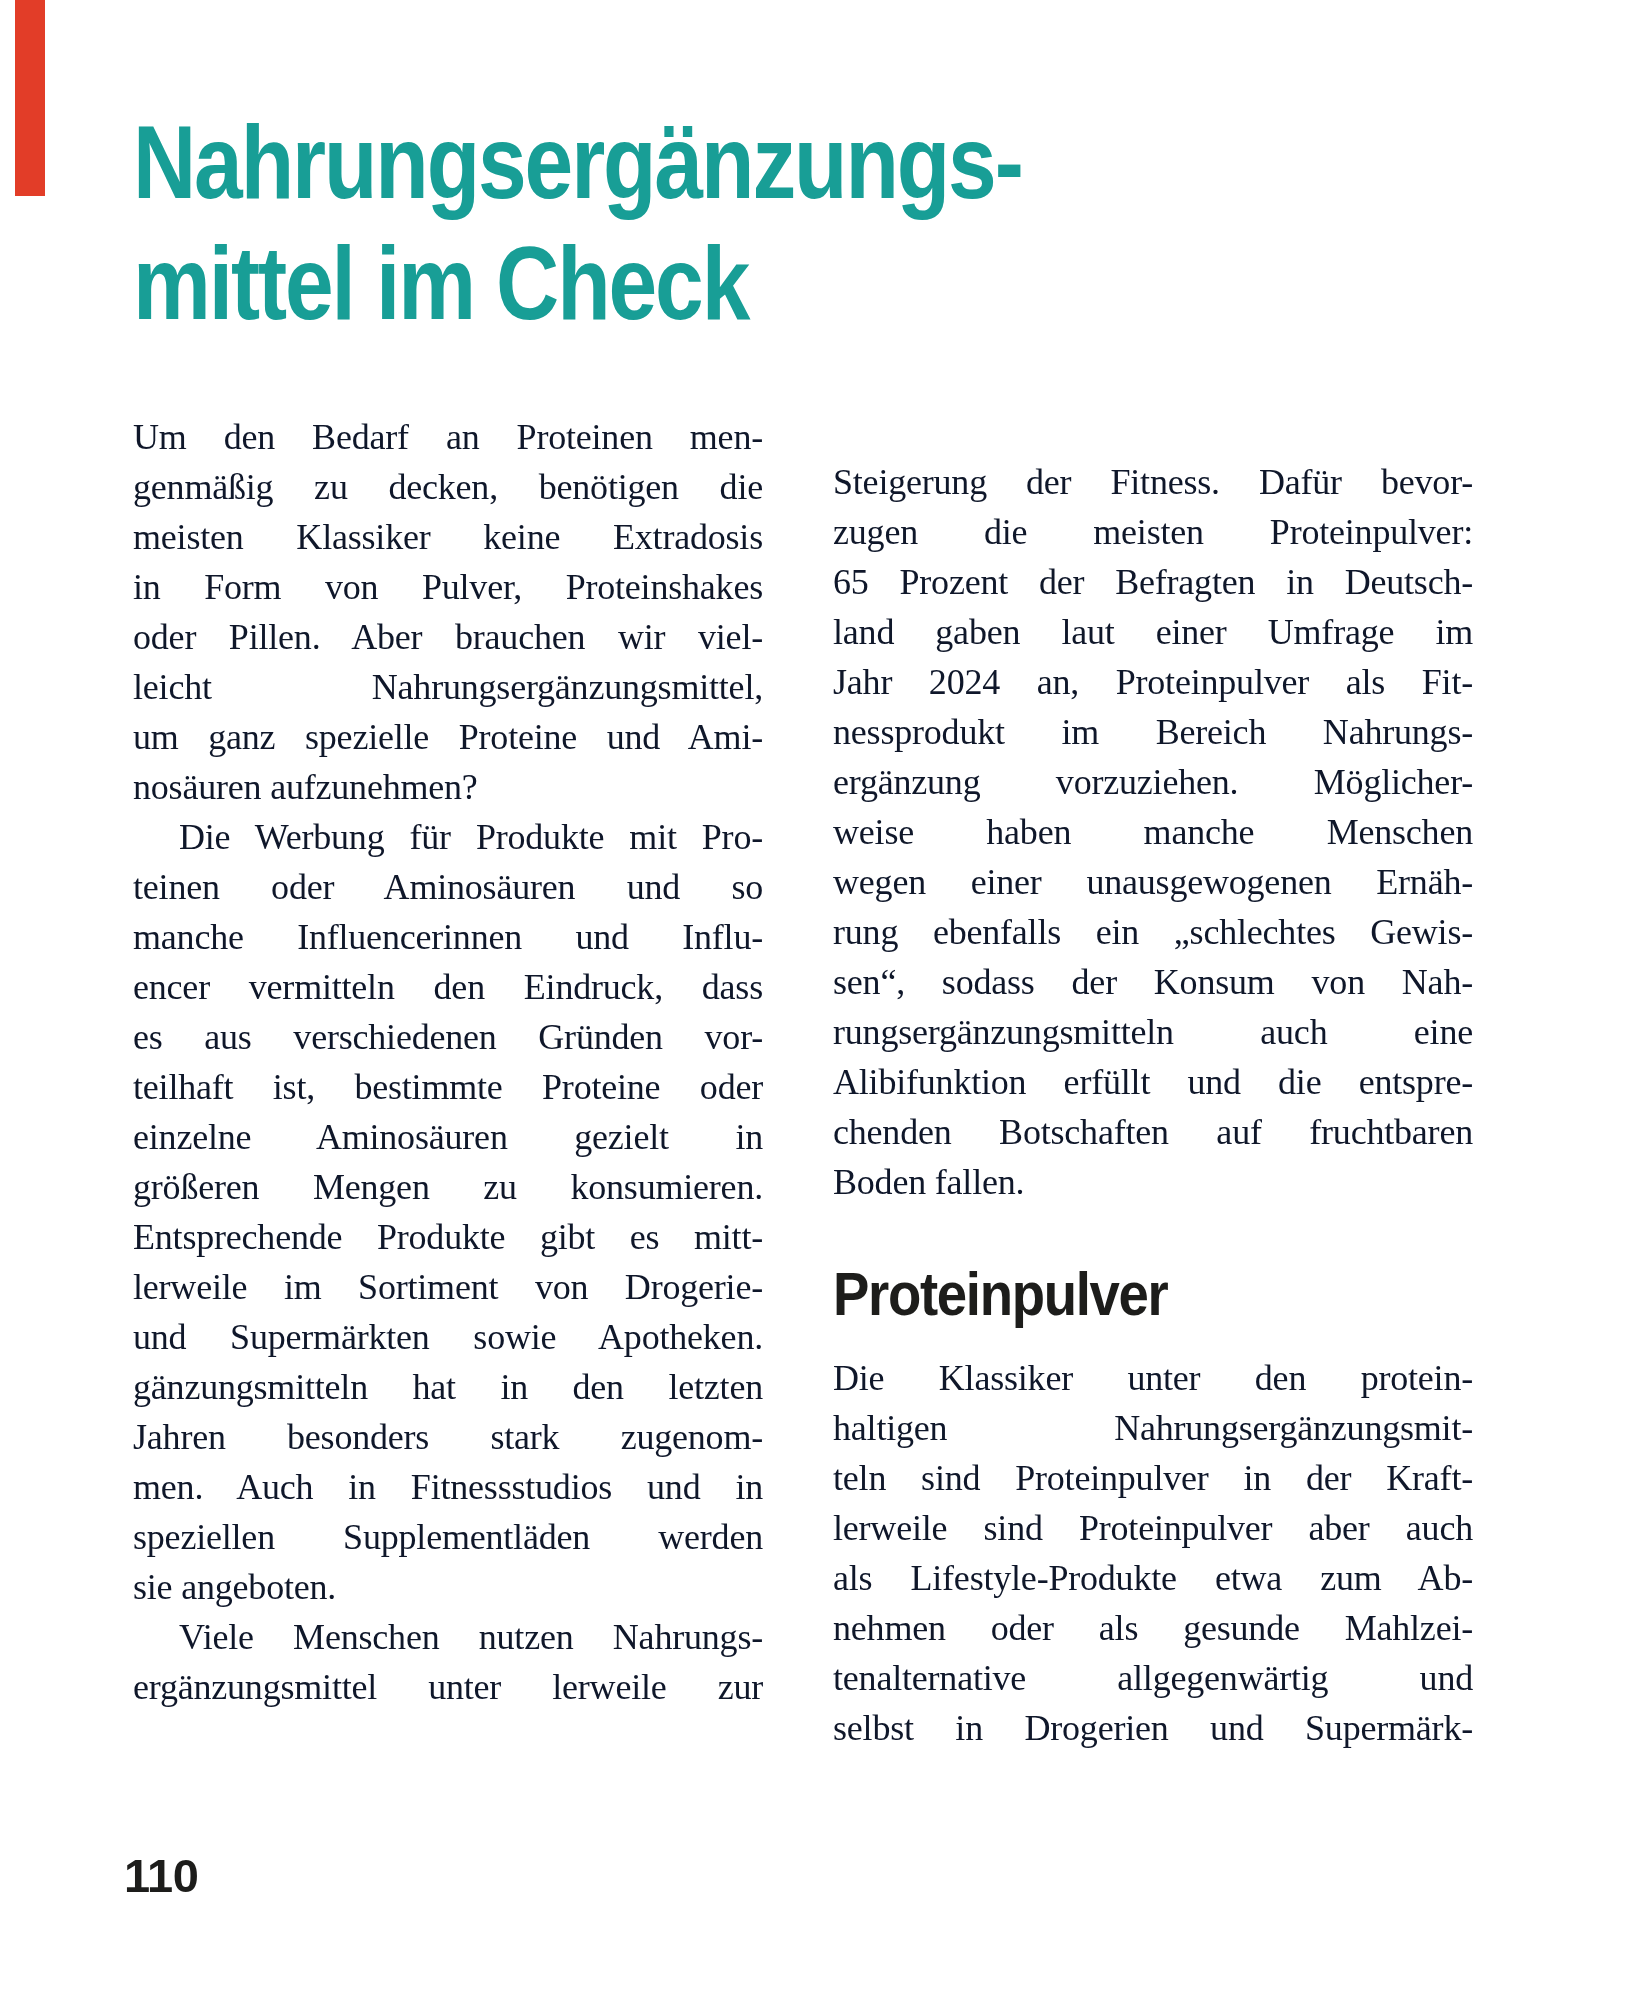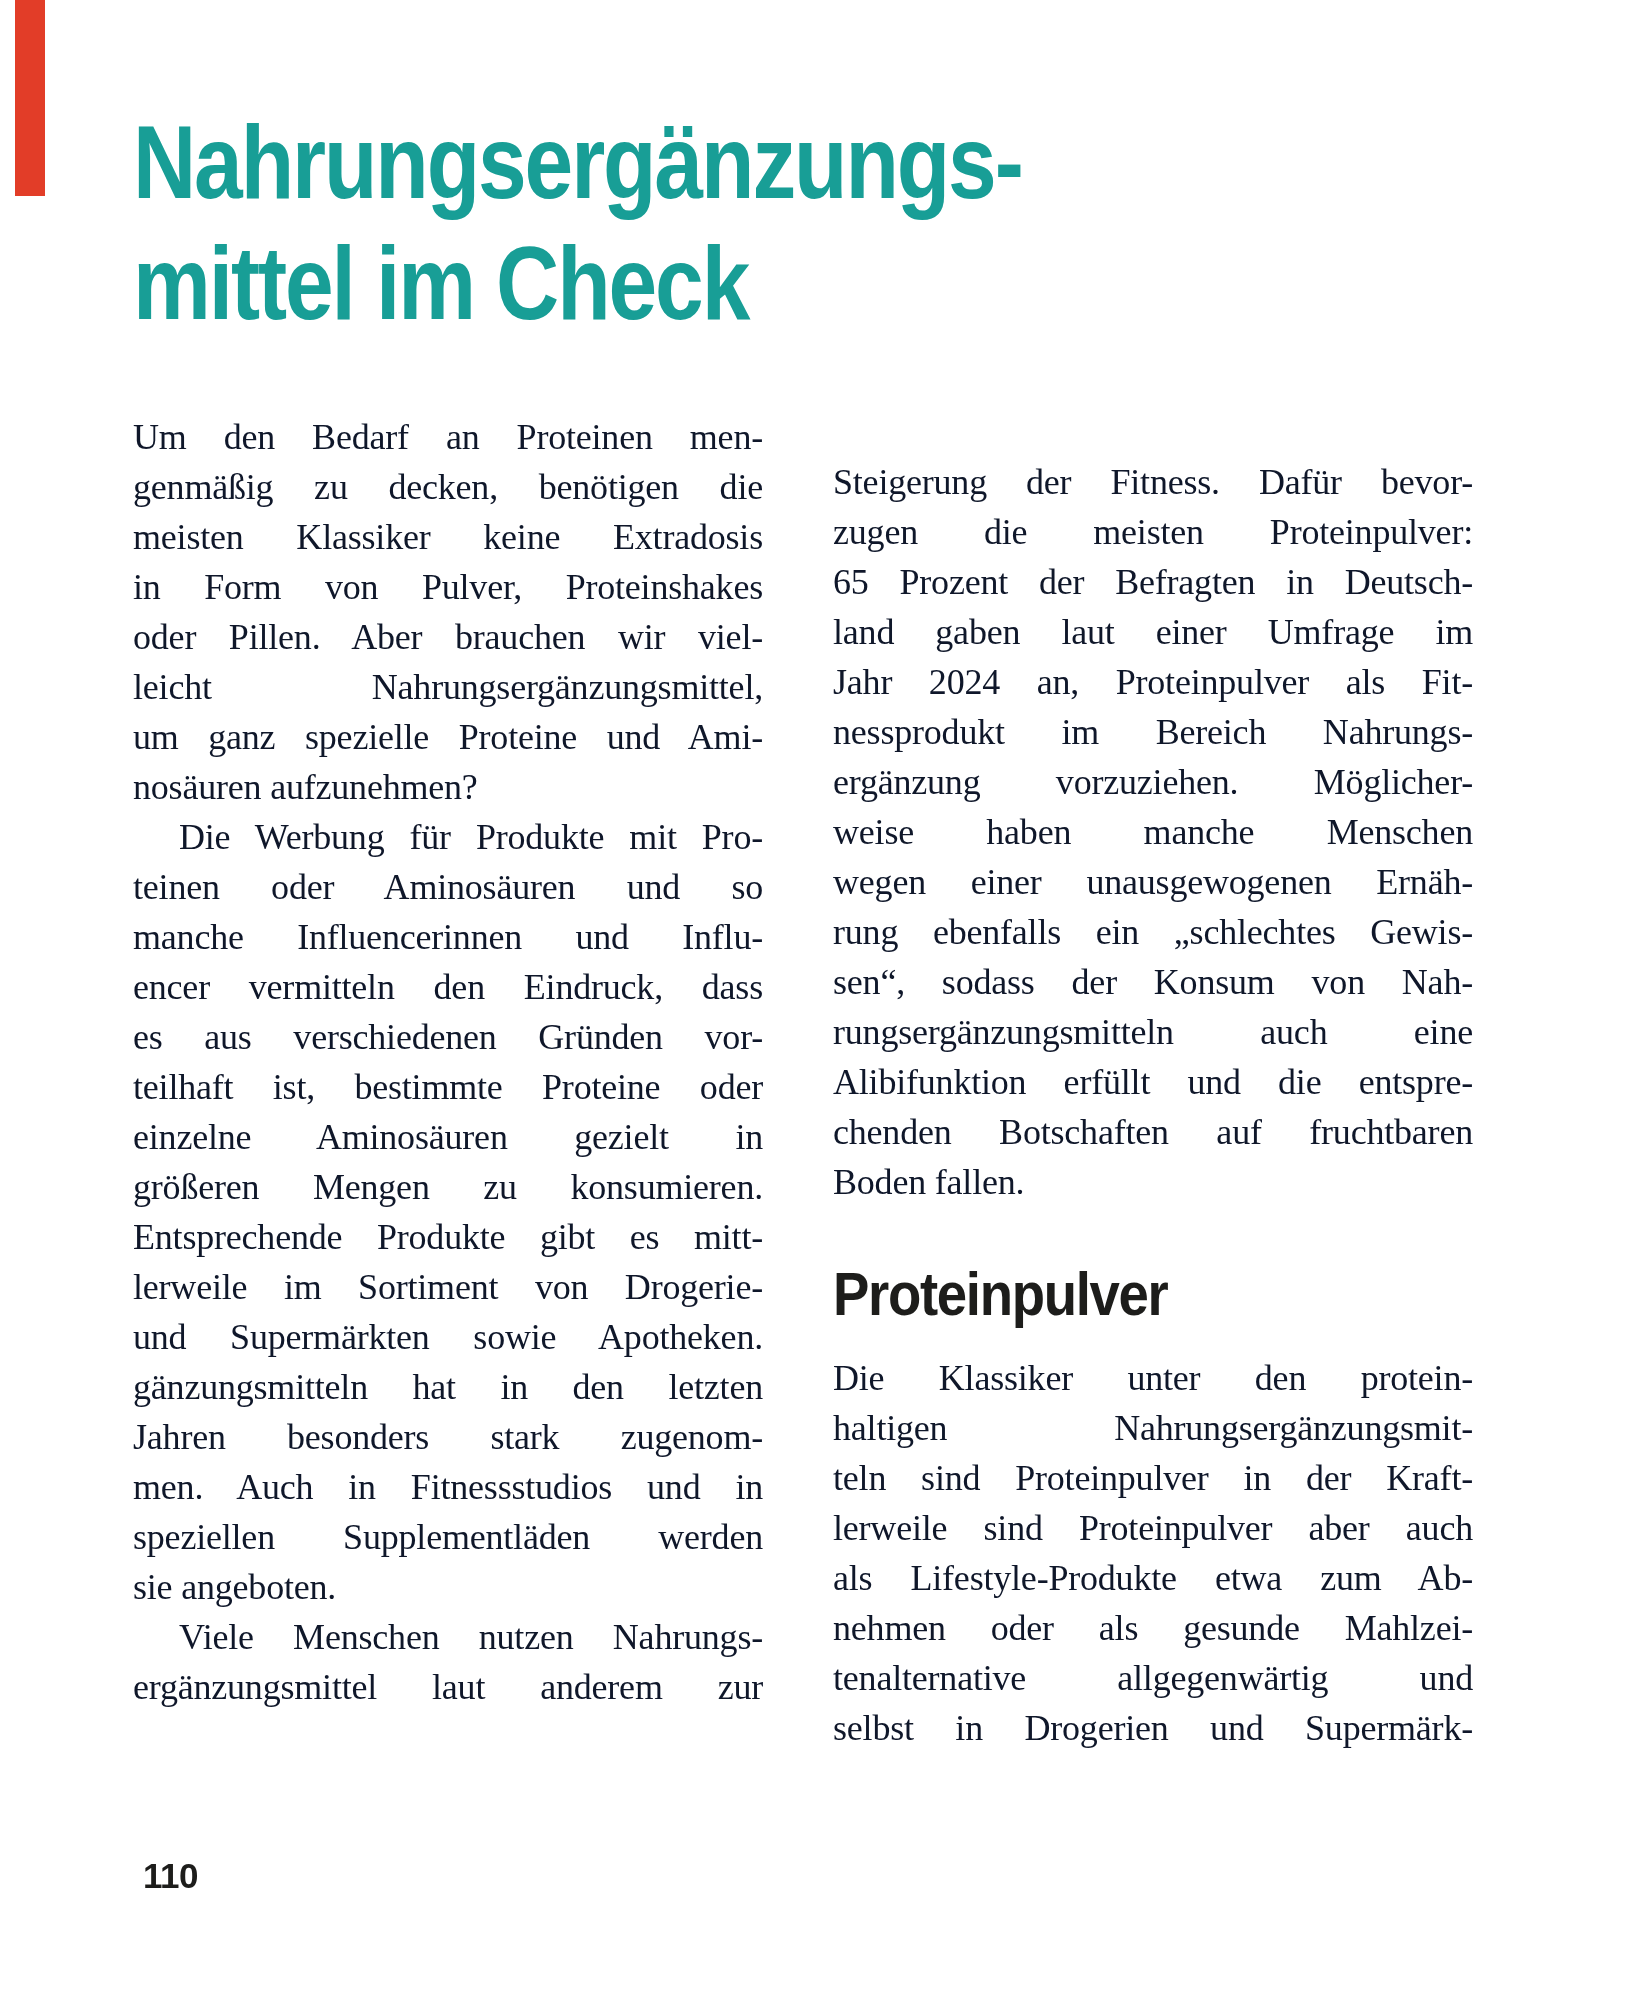--- a/index.html
+++ b/index.html
@@ -67,25 +67,25 @@
     letter-spacing: -1.5px;
     color: #1d1d1b;
     transform: scaleX(0.88);
     transform-origin: 0 50%;
     white-space: nowrap;
     margin: 52px 0 24px 0;
   }
 
   .page-number {
     position: absolute;
-    left: 143px;
+    left: 124px;
     top: 1852px;
     font-family: "Liberation Sans", sans-serif;
     font-weight: bold;
-    font-size: 35px;
+    font-size: 47px;
     line-height: 48px;
     letter-spacing: -0.5px;
     color: #1d1d1b;
   }
 </style>
 </head>
 <body>
 
 <div class="accent-bar" style="background-color: rgb(226, 61, 40);"></div>
 
@@ -113,21 +113,21 @@
     <div class="line">größeren Mengen zu konsumieren.</div>
     <div class="line">Entsprechende Produkte gibt es mitt-</div>
     <div class="line">lerweile im Sortiment von Drogerie-</div>
     <div class="line">und Supermärkten sowie Apotheken.</div>
     <div class="line">gänzungsmitteln hat in den letzten</div>
     <div class="line">Jahren besonders stark zugenom-</div>
     <div class="line">men. Auch in Fitnessstudios und in</div>
     <div class="line">speziellen Supplementläden werden</div>
     <div class="line last">sie angeboten.</div>
     <div class="line indent">Viele Menschen nutzen Nahrungs-</div>
-    <div class="line">ergänzungsmittel laut anderem zur</div>
+    <div class="line">ergänzungsmittel unter lerweile zur</div>
   </div>
 
 <div class="column right">
   <div>
       <div class="line">Steigerung der Fitness. Dafür bevor-</div>
       <div class="line">zugen die meisten Proteinpulver:</div>
       <div class="line">65 Prozent der Befragten in Deutsch-</div>
       <div class="line">land gaben laut einer Umfrage im</div>
       <div class="line">Jahr 2024 an, Proteinpulver als Fit-</div>
       <div class="line">nessprodukt im Bereich Nahrungs-</div>

